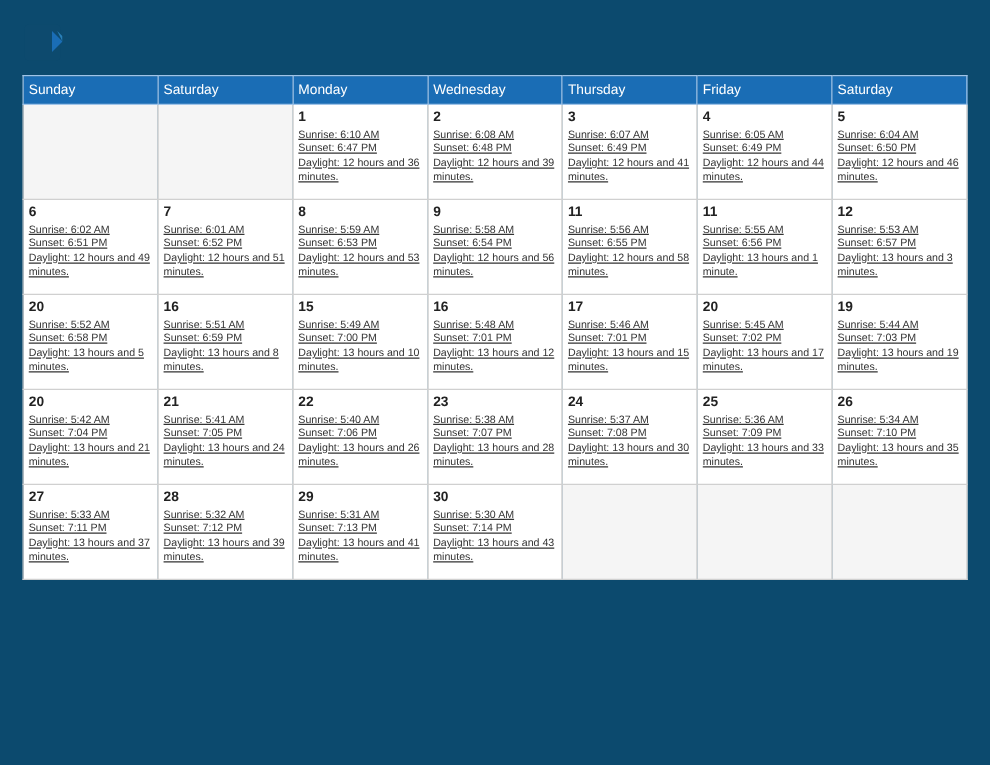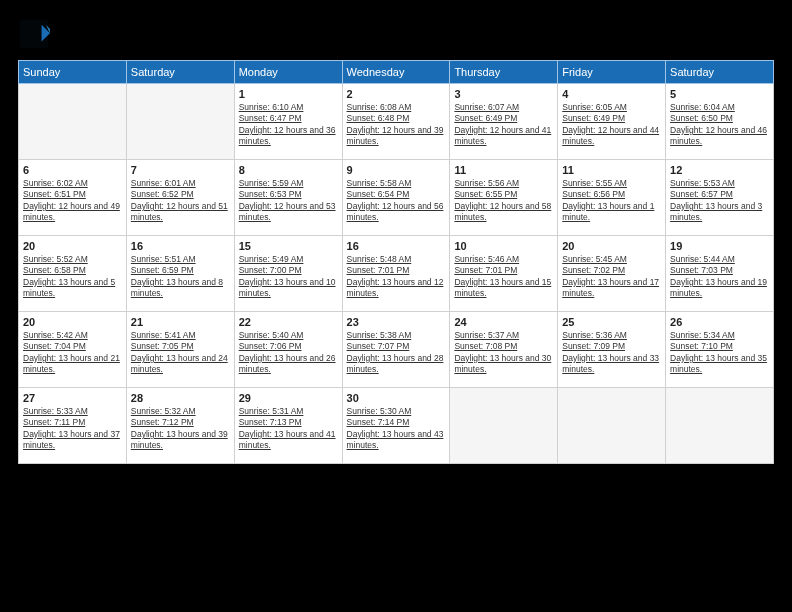--- a/index.html
+++ b/index.html
@@ -7,21 +7,21 @@
       font-family: Arial, sans-serif;
       background: #fff;
       width: 792px;
       height: 612px;
       overflow: hidden;
     }
     .page {
       width: 792px;
       height: 612px;
       padding: 18px 18px 10px 18px;
-      background: #000000;
+      background: #0c4a6e;
     }
     .header {
       display: flex;
       justify-content: space-between;
       align-items: flex-start;
       margin-bottom: 10px;
     }
     .logo {
       display: flex;
       align-items: center;
@@ -190,21 +190,21 @@
           </td>
           <td>
             <div class="day-num">15</div>
             <div class="day-info">Sunrise: 5:49 AM<br>Sunset: 7:00 PM<br>Daylight: 13 hours and 10 minutes.</div>
           </td>
           <td>
             <div class="day-num">16</div>
             <div class="day-info">Sunrise: 5:48 AM<br>Sunset: 7:01 PM<br>Daylight: 13 hours and 12 minutes.</div>
           </td>
           <td>
-            <div class="day-num">10</div>
+            <div class="day-num">17</div>
             <div class="day-info">Sunrise: 5:46 AM<br>Sunset: 7:01 PM<br>Daylight: 13 hours and 15 minutes.</div>
           </td>
           <td>
             <div class="day-num">20</div>
             <div class="day-info">Sunrise: 5:45 AM<br>Sunset: 7:02 PM<br>Daylight: 13 hours and 17 minutes.</div>
           </td>
           <td>
             <div class="day-num">19</div>
             <div class="day-info">Sunrise: 5:44 AM<br>Sunset: 7:03 PM<br>Daylight: 13 hours and 19 minutes.</div>
           </td>

